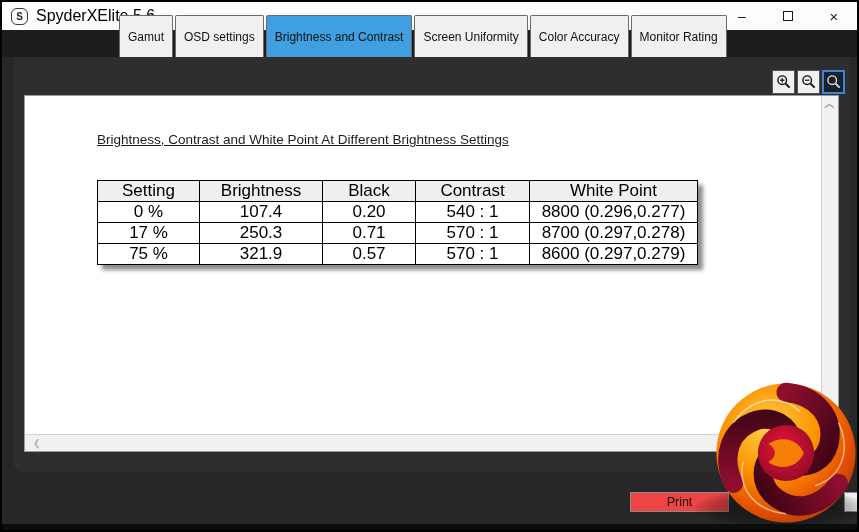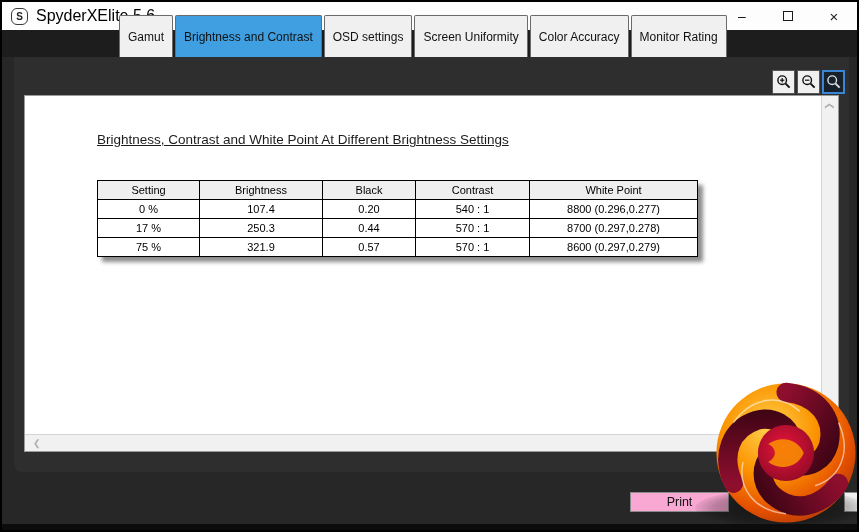--- a/index.html
+++ b/index.html
@@ -49,21 +49,21 @@
   
   .panel{
     position:absolute; left:22px; top:93px; width:815px; height:357px;
     background:#fff; border:1px solid #9a9a9a;
   }
   .report-title{ position:absolute; left:72px; top:36px; font-size:13.5px; color:#1c1c1c;text-decoration:underline; }
   table.report{
     position:absolute; left:72px; top:84px; width:600px;
     border-collapse:collapse; table-layout:fixed;
     box-shadow:5px 5px 4px rgba(0,0,0,0.45);
-    font-size:11px; color:#000; background:#fff;
+    font-size:17px; color:#000; background:#fff;
   }
   table.report th, table.report td{
     border:1px solid #000; height:19px; text-align:center; font-weight:normal;
     overflow:hidden; white-space:nowrap;
   }
   table.report th{ background:#efefef; }
   
   .vscroll{
     position:absolute; top:0; right:0; width:17px; bottom:17px;
     background:#f1f1f1; border-left:1px solid #d4d4d4;
@@ -71,21 +71,21 @@
   .vscroll .chev{ position:absolute; top:5px; left:4px; color:#b0b0b0; font-size:9px; transform:rotate(90deg); }
   .hscroll{
     position:absolute; left:0; right:17px; bottom:0; height:17px;
     background:#f1f1f1; border-top:1px solid #d4d4d4;
   }
   .hscroll .chev{ position:absolute; left:8px; top:3px; color:#b0b0b0; font-size:9px; }
   .scroll-corner{ position:absolute; right:0; bottom:0; width:17px; height:17px; background:#f1f1f1; }
   
   .print-btn{
     position:absolute; left:628px; top:490px; width:99px; height:20px;
-    background:#f9a8d4; border:1px solid #8a8a8a; color:#111; font-size:12.5px;
+    background:#ef4444; border:1px solid #8a8a8a; color:#111; font-size:12.5px;
     display:flex; align-items:center; justify-content:center;
   }
   .button-sliver{
     position:absolute; left:842px; top:490px; width:15px; height:20px;
     background:#f0f0f0; border:1px solid #8a8a8a;
   }
   .bottom-edge{ position:absolute; left:0; right:0; bottom:0; height:6px; background:#0c0c0c; }
   
   .logo-shadow{
     position:absolute; left:693px; top:487px; width:172px; height:38px; border-radius:50%;
@@ -105,22 +105,22 @@
       <div class="win-btn min">–</div>
       <div class="win-btn max">
           <span></span>
         </div>
       <div class="win-btn close">×</div>
     </div>
   </div>
 
   <div class="tabstrip">
       <div class="tab">Gamut</div>
+      <div class="tab">OSD settings</div>
       <div class="tab selected">Brightness and Contrast</div>
-      <div class="tab">OSD settings</div>
       <div class="tab">Screen Uniformity</div>
       <div class="tab">Color Accuracy</div>
       <div class="tab">Monitor Rating</div>
     </div>
 
   <div class="frame"></div>
 
   <div class="zoom-btn" style="left:770px;">
     <svg width="16" height="16" viewBox="0 0 16 16">
       <circle cx="6.2" cy="6.2" r="4.3" fill="none" stroke="#111" stroke-width="1.4"></circle>
@@ -167,21 +167,21 @@
           <tr>
             <td>0 %</td>
             <td>107.4</td>
             <td>0.20</td>
             <td>540 : 1</td>
             <td>8800 (0.296,0.277)</td>
           </tr>
           <tr>
             <td>17 %</td>
             <td>250.3</td>
-            <td>0.44</td>
+            <td>0.71</td>
             <td>570 : 1</td>
             <td>8700 (0.297,0.278)</td>
           </tr>
           <tr>
             <td>75 %</td>
             <td>321.9</td>
             <td>0.57</td>
             <td>570 : 1</td>
             <td>8600 (0.297,0.279)</td>
           </tr>

